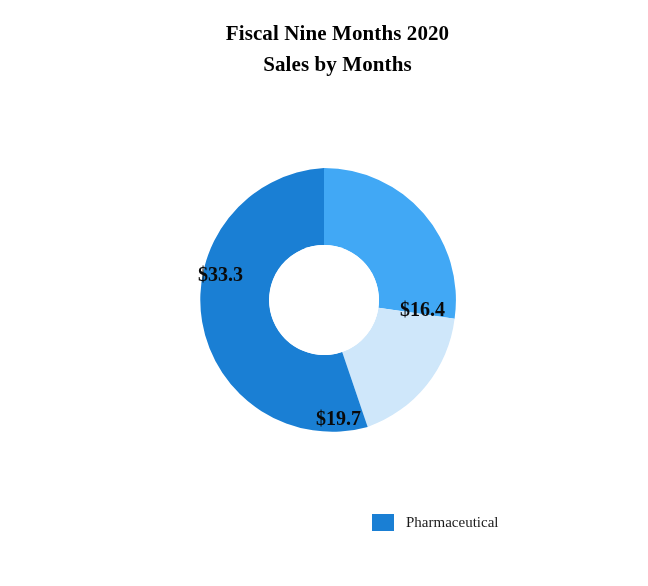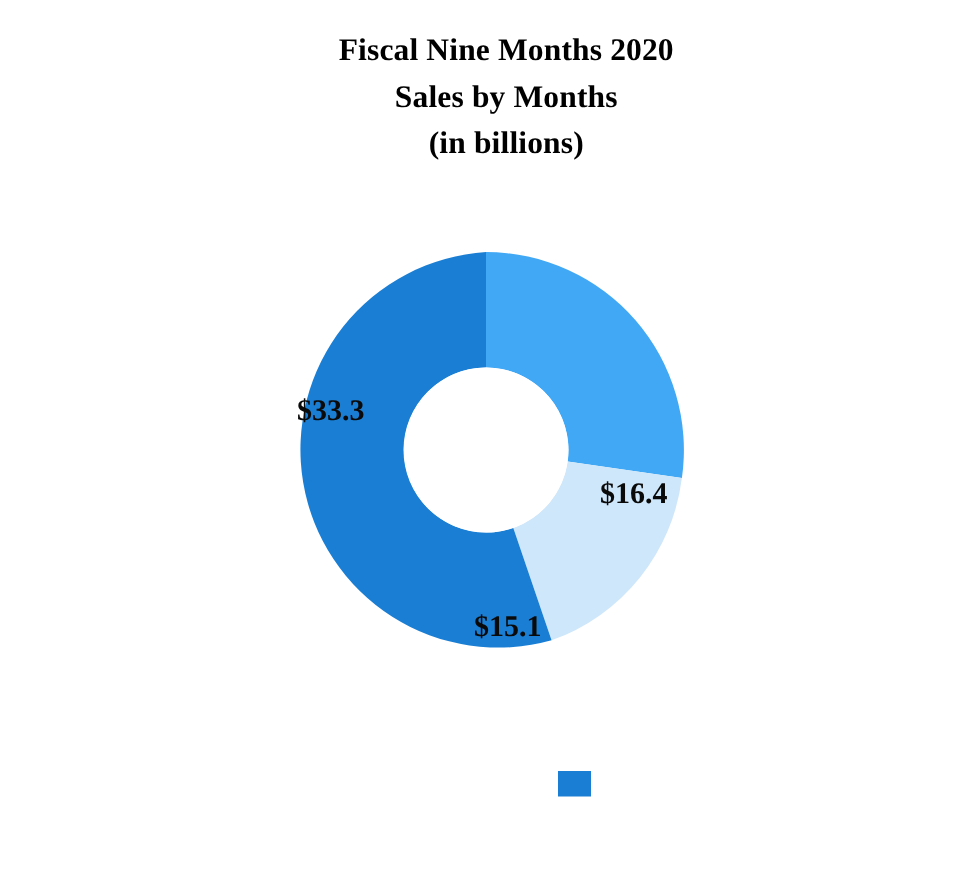--- a/index.html
+++ b/index.html
@@ -46,21 +46,21 @@
     display: block;
   }
   .slice-label {
     position: absolute;
     font-weight: bold;
     font-size: 20px;
     color: #0a0a0a;
     white-space: nowrap;
   }
   .label-pharma  { left: 14px;  top: 103px; }
-  .label-medical { left: 216px; top: 138px; margin-top: 20px; }
+  .label-medical { left: 216px; top: 138px; }
   .label-consumer{ left: 132px; top: 247px; }
 
   .legend {
     position: absolute;
     left: 110px;
     top: 512px;
     width: 460px;
     height: 56px;
   }
   .legend-col {
@@ -89,21 +89,20 @@
   }
 </style>
 </head>
 <body>
 
 <div class="chart-wrap">
 
   <div class="title-block">
     <span class="title-line">Fiscal Nine Months 2020</span>
     <span class="title-line">Sales by Months</span>
-    <span class="title-line">(in billions)</span>
   </div>
 
   <div class="donut-area">
     <svg class="donut-svg" width="280" height="280" viewBox="0 0 280 280">
 
       <path d="M 140 8
                A 132 132 0 0 1 270.6 158.7
                L 194.4 147.7
                A 55 55 0 0 0 140 85
                Z" fill="#41a8f5"></path>
@@ -117,24 +116,25 @@
       <path d="M 183.7 266.9
                A 132 132 0 1 1 140 8
                L 140 85
                A 55 55 0 1 0 158.2 192.0
                Z" fill="#1a7fd4"></path>
       <circle cx="140" cy="140" r="55" fill="#ffffff"></circle>
     </svg>
 
     <span class="slice-label label-pharma">$33.3</span>
     <span class="slice-label label-medical">$16.4</span>
-    <span class="slice-label label-consumer">$15.1</span>
+    <span class="slice-label label-consumer">$19.7</span>
   </div>
 
   <div class="legend">
     <div class="legend-col legend-col-right">
       <div class="legend-item">
         <span class="legend-swatch" style="background:#1a7fd4"></span>
+        <span class="legend-label">Pharmaceutical</span>
       </div>
     </div>
   </div>
 
 </div>
 
 </body></html>

